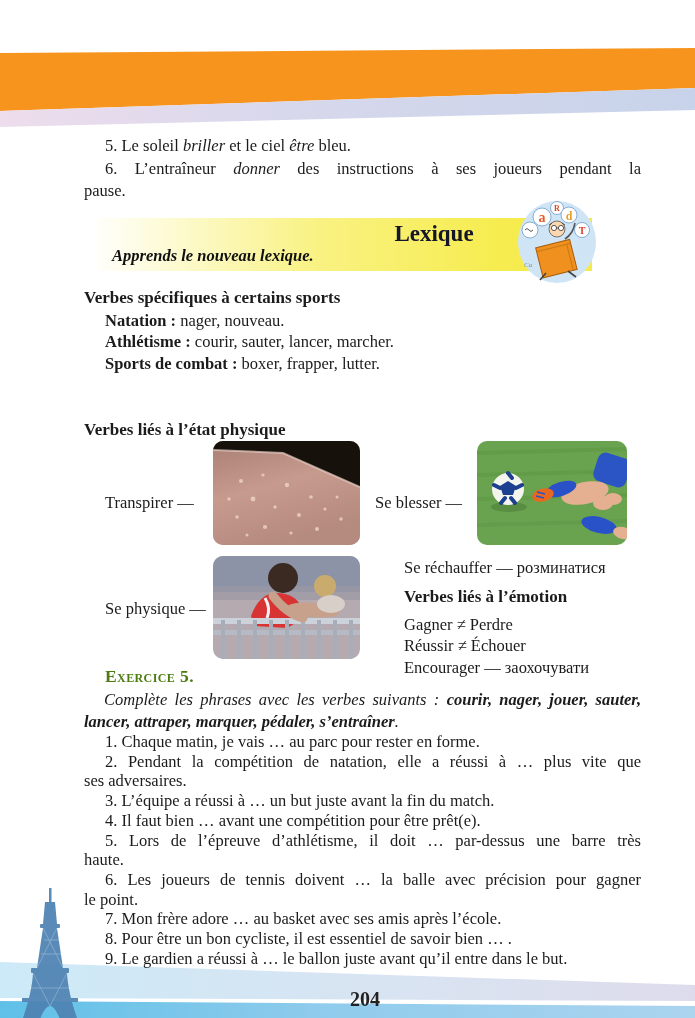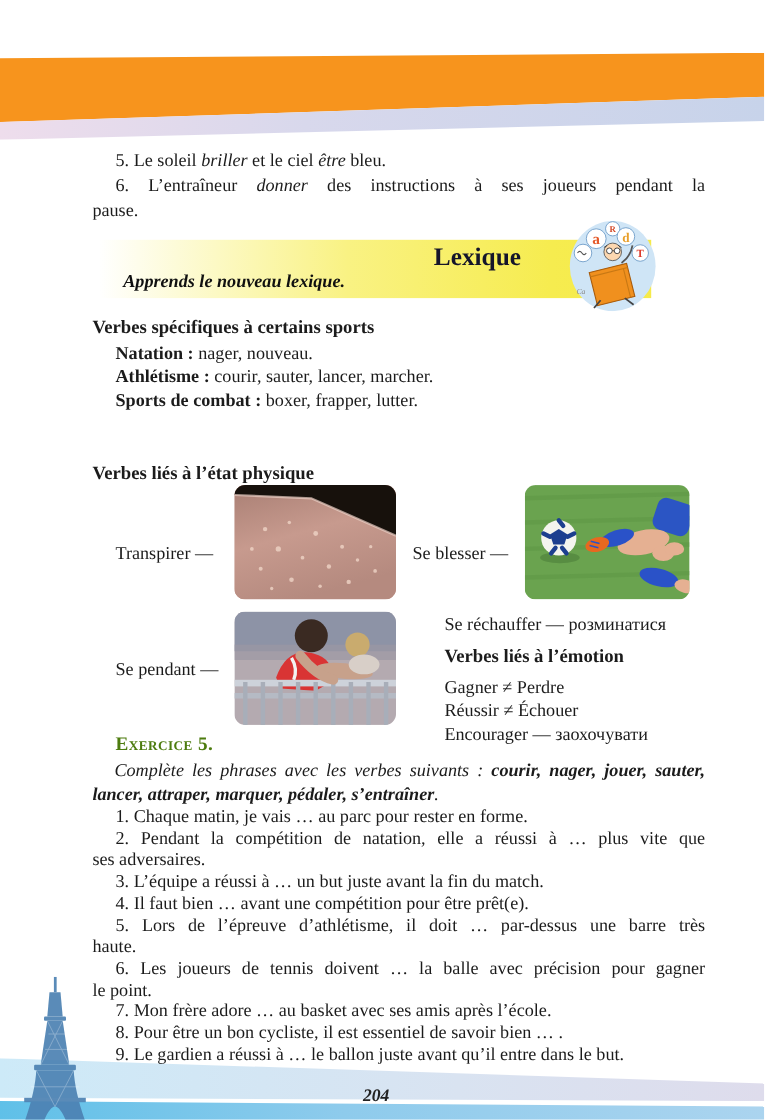--- a/index.html
+++ b/index.html
@@ -14,22 +14,22 @@
   .band-lav{left:0;top:0;width:695px;height:90px;
     background:linear-gradient(90deg,#eeddec 0%,#d8d8ec 40%,#c7d3ea 100%);
     clip-path:polygon(0 63px,695px 40px,695px 62px,0 79px);z-index:1;}
 
   
   .footer-decor{left:0;top:900px;width:695px;height:118px;z-index:1;}
   .f1{position:absolute;inset:0;background:linear-gradient(90deg,#cdeaf8 0%,#d9e3f1 60%,#dedcec 100%);
     clip-path:polygon(0 14px,695px 37px,695px 53px,0 50px);}
   .f2{position:absolute;inset:0;background:linear-gradient(92deg,#5fc0e8 0%,#8ecbec 45%,#abd4ef 100%);
     clip-path:polygon(0 53px,695px 58px,695px 118px,0 118px);}
-  .page-number{left:330px;top:940px;width:70px;text-align:left;font-size:16px;font-weight:bold;
-    color:#222;z-index:6;font-style:italic;}
+  .page-number{left:330px;top:940px;width:70px;text-align:center;font-size:20px;font-weight:bold;
+    color:#222;z-index:6;}
 
   
   .txt{font-size:16.5px;line-height:22.5px;text-align:justify;z-index:5;}
   p{margin:0;}
   .ind{text-indent:21px;}
   .jlast{display:block;text-align:justify;text-align-last:justify;text-indent:21px;}
   .blk{display:block;text-indent:0;}
   .top-sentences{left:84px;top:87px;width:557px;}
 
   
@@ -213,21 +213,21 @@
         <rect x="104" y="64" width="4" height="39"></rect>
           <rect x="120" y="64" width="4" height="39"></rect>
         <rect x="136" y="64" width="4" height="39"></rect>
       </g>
       <path d="M60,40 q14,18 30,22" stroke="#c7a18b" stroke-width="9" fill="none" stroke-linecap="round"></path>
     </svg>
   </div>
 
   <div class="abs photo-label" style="left:105px;top:445px;">Transpirer —</div>
   <div class="abs photo-label" style="left:375px;top:445px;">Se blesser —</div>
-  <div class="abs photo-label" style="left:105px;top:551px;">Se pendant —</div>
+  <div class="abs photo-label" style="left:105px;top:551px;">Se physique —</div>
 
   <div class="abs right-col">
     <div class="rc-line">Se réchauffer — розминатися</div>
     <div class="rc-heading">Verbes liés à l’émotion</div>
     <div class="rc-line">Gagner ≠ Perdre</div>
     <div class="rc-line">Réussir ≠ Échouer</div>
     <div class="rc-line">Encourager — заохочувати</div>
   </div>
 
   <div class="abs exo-label"><span>Exercice</span> <span>5.</span></div>

